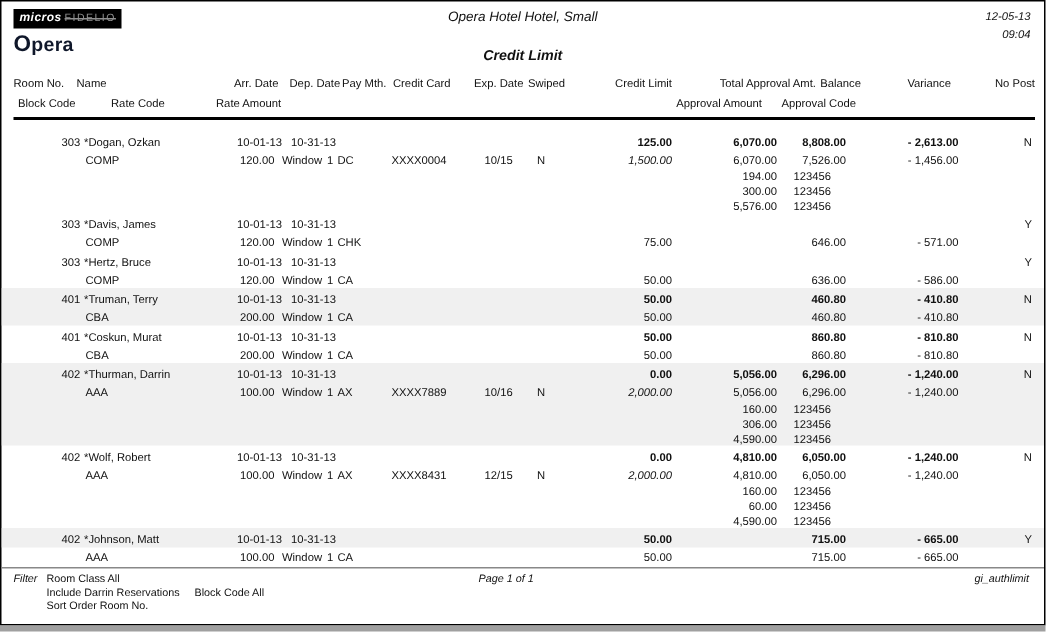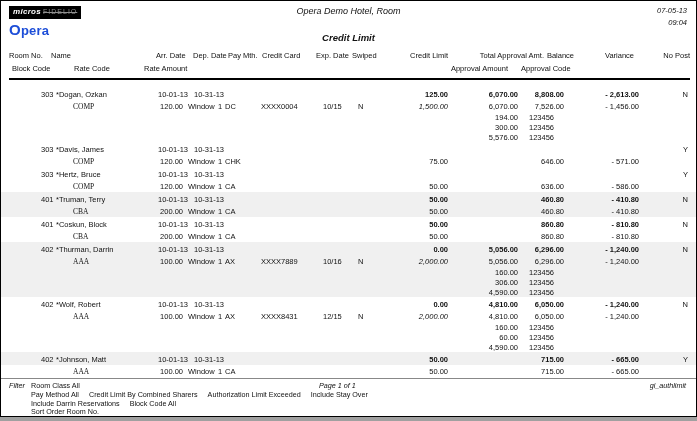--- a/index.html
+++ b/index.html
@@ -12,21 +12,21 @@
   .page {
     position:absolute; left:0; top:0; width:697px; height:417px;
     border:1px solid #000; background:#fff; font-size:7.5px; overflow:hidden;
   }
   .bottom-strip { position:absolute; left:0; top:417px; width:697px; height:4px; background:#a0a0a0; }
 
   
   .logo-micros { position:absolute; left:8px; top:5px; background:#000; padding:1px 4px 2px 4px; height:13px; }
   .logo-micros .micros { color:#fff; font-weight:bold; font-style:italic; font-size:8px; letter-spacing:.3px; }
   .logo-micros .fidelio { color:#8f8f8f; font-size:7px; letter-spacing:1px; text-decoration:line-through; margin-left:2px; }
-  .logo-opera { position:absolute; left:8px; top:20px; font-size:13px; font-weight:bold; color:#1d4ed8; letter-spacing:.2px; }
+  .logo-opera { position:absolute; left:8px; top:20px; font-size:13px; font-weight:bold; color:#0f172a; letter-spacing:.2px; }
   .logo-opera::first-letter { font-size:15px; }
   .hotel-name { position:absolute; left:0; right:0; top:5px; text-align:center; font-style:italic; font-size:9px; }
   .report-title { position:absolute; left:0; right:0; top:31px; text-align:center; font-style:italic; font-weight:bold; font-size:9.5px; }
   .run-date { position:absolute; right:9px; top:5px; font-style:italic; }
   .run-time { position:absolute; right:9px; top:17px; font-style:italic; }
 
   
   .hdr span { position:absolute; white-space:nowrap; }
   .rule-heavy { position:absolute; left:8px; right:6px; top:77px; height:2px; background:#000; }
 
@@ -39,21 +39,21 @@
   .line.appr { height:10px; }
   .line span { position:absolute; white-space:nowrap; }
   .line.main span { top:2.5px; }
   .line.sub  span { top:2px; }
   .line.appr span { top:0.5px; }
   .b { font-weight:bold; }
   .i { font-style:italic; }
 
   .c-room     { left:8px;margin-left:32px; }
   .c-name     { left:55px; }
-  .c-ratecode { left:72px;font-family:Liberation Serif, serif; }
+  .c-ratecode { left:56px; }
   .c-arr      { left:157px; }
   .c-dep      { left:193px;text-align:center; }
   .c-rateamt  { right:513px; }
   .c-window   { left:187px; }
   .c-wnum     { left:217px; }
   .c-pay      { left:224px; }
   .c-card     { left:260px; }
   .c-exp      { left:322px; }
   .c-swiped   { left:357px; }
   .c-climit   { right:248px; }
@@ -75,22 +75,22 @@
 </head>
 <body>
 
 <div class="page">
 
   <div class="logo-micros">
     <span class="micros">micros</span><span class="fidelio">FIDELIO</span>
   </div>
   <div class="logo-opera">Opera</div>
 
-  <div class="hotel-name">Opera Demo Hotel, Room</div>
-  <div class="run-date">07-05-13</div>
+  <div class="hotel-name">Opera Hotel Hotel, Small</div>
+  <div class="run-date">12-05-13</div>
   <div class="run-time">09:04</div>
   <div class="report-title">Credit Limit</div>
 
   <div class="hdr">
     <span style="left:8px;top:50px">Room No.</span>
     <span style="left:50px;top:50px">Name</span>
     <span style="left:155px;top:50px">Arr. Date</span>
     <span style="left:192px;top:50px">Dep. Date</span>
     <span style="left:227px;top:50px">Pay Mth.</span>
     <span style="left:261px;top:50px">Credit Card</span>
@@ -206,21 +206,21 @@
           <span class="c-wnum">1</span>
           <span class="c-pay">CA</span>
           <span class="c-climit">50.00</span>
           <span class="c-balance">460.80</span>
           <span class="c-variance">- 410.80</span>
         </div>
       </div>
       <div class="block">
         <div class="line main">
           <span class="c-room">401</span>
-          <span class="c-name">*Coskun, Block</span>
+          <span class="c-name">*Coskun, Murat</span>
           <span class="c-arr">10-01-13</span>
           <span class="c-dep">10-31-13</span>
           <span class="c-climit b">50.00</span>
           <span class="c-balance b">860.80</span>
           <span class="c-variance b">- 810.80</span>
           <span class="c-nopost">N</span>
         </div>
         <div class="line sub">
           <span class="c-ratecode">CBA</span>
           <span class="c-rateamt">200.00</span>
@@ -331,21 +331,20 @@
           <span class="c-balance">715.00</span>
           <span class="c-variance">- 665.00</span>
         </div>
       </div>
     </div>
 
   <div class="footer-rule"></div>
   <div class="filter-label">Filter</div>
   <div class="filter-lines" id="filter-lines">
       <div class="fline"><span class="fseg">Room Class All</span></div>
-      <div class="fline"><span class="fseg">Pay Method All</span><span class="fseg">Credit Limit By Combined Sharers</span><span class="fseg">Authorization Limit Exceeded</span><span class="fseg">Include Stay Over</span></div>
       <div class="fline"><span class="fseg">Include Darrin Reservations</span><span class="fseg">Block Code All</span></div>
       <div class="fline"><span class="fseg">Sort Order Room No.</span></div>
     </div>
   <div class="page-label">Page 1 of 1</div>
   <div class="report-id">gi_authlimit</div>
 
 </div>
 <div class="bottom-strip"></div>
 
 </body></html>

